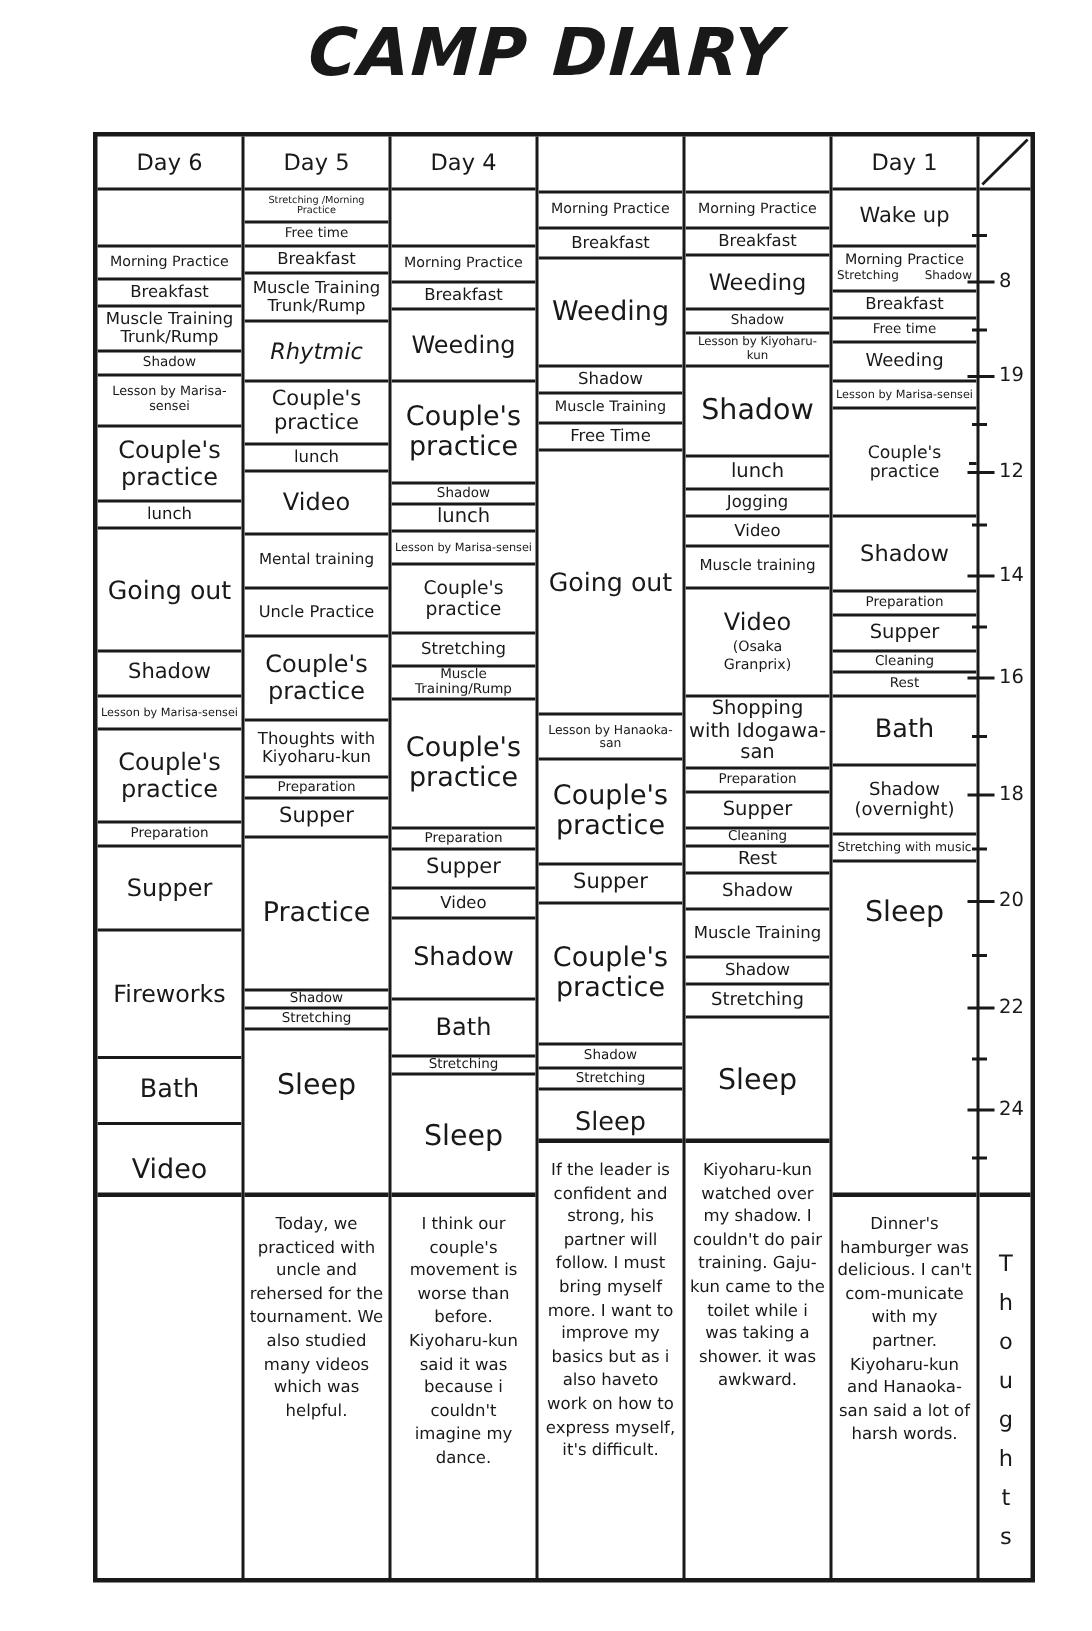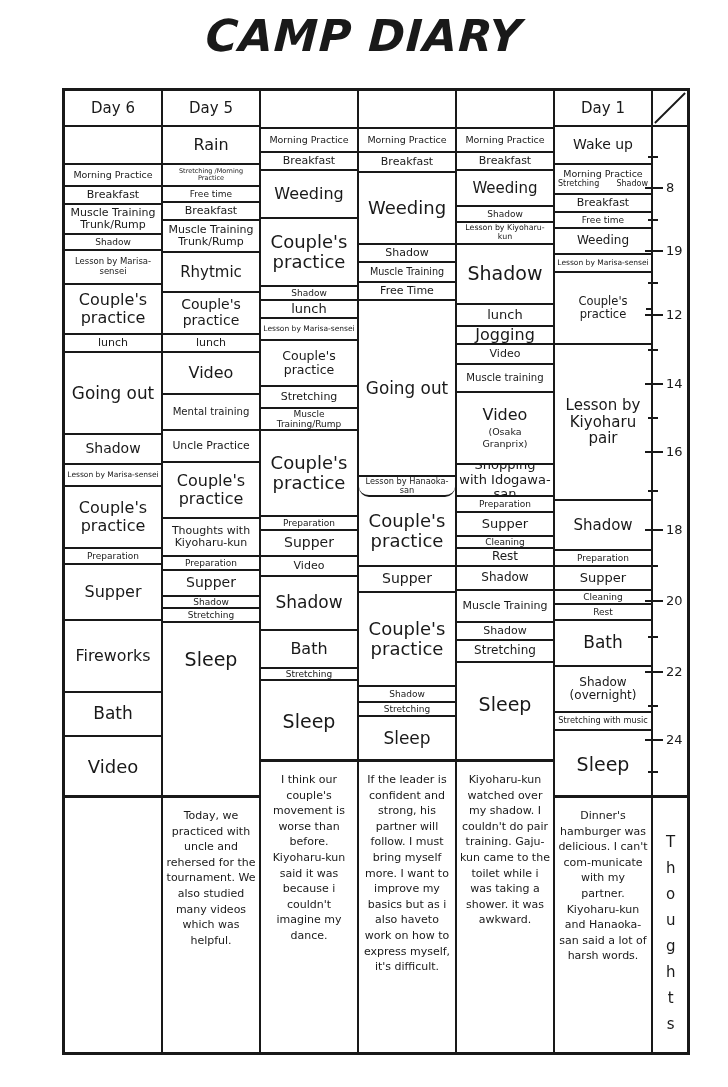--- a/index.html
+++ b/index.html
@@ -81,51 +81,48 @@
           </div>
           <div class="cell" style="height: 62px;">
             <span class="cell-label" style="font-size: 16px;">Couple's practice</span>
           </div>
           <div class="cell" style="height: 16px;">
             <span class="cell-label" style="font-size: 9px;">Preparation</span>
           </div>
           <div class="cell" style="height: 56px;">
             <span class="cell-label" style="font-size: 16px;">Supper</span>
           </div>
-          <div class="cell" style="height: 72px;">
+          <div class="cell" style="height: 85px;">
             <span class="cell-label" style="font-size: 15.8582px;">Fireworks</span>
           </div>
           <div class="cell" style="height: 44px;">
             <span class="cell-label" style="font-size: 17px;">Bath</span>
           </div>
           <div class="cell" style="height: 61px;">
             <span class="cell-label" style="font-size: 18px;">Video</span>
           </div>
         </div>
       </div>
       <div class="col">
         <div class="hdr">Day 5</div>
         <div class="colbody">
-          <div class="cell" style="height: 38px;">
-            <span class="cell-label" style="font-size: 16px;">Rain</span>
-          </div>
           <div class="cell" style="height: 22px;">
             <span class="cell-label" style="font-size: 6.5px;">Stretching /Morning Practice</span>
           </div>
           <div class="cell" style="height: 16px;">
             <span class="cell-label" style="font-size: 9px;">Free time</span>
           </div>
           <div class="cell" style="height: 18px;">
             <span class="cell-label" style="font-size: 11px;">Breakfast</span>
           </div>
           <div class="cell" style="height: 32px;">
             <span class="cell-label" style="font-size: 11px;">Muscle Training Trunk/Rump</span>
           </div>
           <div class="cell" style="height: 40px;">
-            <span class="cell-label" style="font-size: 15px;">Rhytmic</span>
+            <span class="cell-label" style="font-size: 15px; font-style: italic;">Rhytmic</span>
           </div>
           <div class="cell" style="height: 42px;">
             <span class="cell-label" style="font-size: 14px;">Couple's practice</span>
           </div>
           <div class="cell" style="height: 18px;">
             <span class="cell-label" style="font-size: 11px;">lunch</span>
           </div>
           <div class="cell" style="height: 42px;">
             <span class="cell-label" style="font-size: 16px;">Video</span>
           </div>
@@ -140,33 +137,37 @@
           </div>
           <div class="cell" style="height: 38px;">
             <span class="cell-label" style="font-size: 11px;">Thoughts with Kiyoharu-kun</span>
           </div>
           <div class="cell" style="height: 14px;">
             <span class="cell-label" style="font-size: 9px;">Preparation</span>
           </div>
           <div class="cell" style="height: 26px;">
             <span class="cell-label" style="font-size: 14px;">Supper</span>
           </div>
+          <div class="cell" style="height: 102px;">
+            <span class="cell-label" style="font-size: 17.9655px;">Practice</span>
+          </div>
           <div class="cell" style="height: 12px;">
             <span class="cell-label" style="font-size: 9px;">Shadow</span>
           </div>
           <div class="cell" style="height: 14px;">
             <span class="cell-label" style="font-size: 9px;">Stretching</span>
           </div>
           <div class="cell" style="height: 73px;">
             <span class="cell-label" style="font-size: 19px;">Sleep</span>
           </div>
         </div>
         <div class="thought">Today, we practiced with uncle and rehersed for the tournament. We also studied many videos which was helpful.</div>
       </div>
       <div class="col">
+        <div class="hdr">Day 4</div>
         <div class="colbody">
           <div class="cell" style="height: 38px;"></div>
           <div class="cell" style="height: 24px;">
             <span class="cell-label" style="font-size: 9.48276px;">Morning Practice</span>
           </div>
           <div class="cell" style="height: 18px;">
             <span class="cell-label" style="font-size: 11px;">Breakfast</span>
           </div>
           <div class="cell" style="height: 48px;">
             <span class="cell-label" style="font-size: 16px;">Weeding</span>
@@ -236,21 +237,21 @@
           </div>
           <div class="cell" style="height: 20px;">
             <span class="cell-label" style="font-size: 9.61494px;">Muscle Training</span>
           </div>
           <div class="cell" style="height: 18px;">
             <span class="cell-label" style="font-size: 11px;">Free Time</span>
           </div>
           <div class="cell" style="height: 176px;">
             <span class="cell-label" style="font-size: 16.8582px;">Going out</span>
           </div>
-          <div class="cell" style="height: 20px; border-radius: 10px;">
+          <div class="cell" style="height: 30px;">
             <span class="cell-label" style="font-size: 8.24176px;">Lesson by Hanaoka-san</span>
           </div>
           <div class="cell" style="height: 70px;">
             <span class="cell-label" style="font-size: 18px;">Couple's practice</span>
           </div>
           <div class="cell" style="height: 26px;">
             <span class="cell-label" style="font-size: 14px;">Supper</span>
           </div>
           <div class="cell" style="height: 94px;">
             <span class="cell-label" style="font-size: 18px;">Couple's practice</span>
@@ -285,33 +286,33 @@
           <div class="cell" style="height: 22px;">
             <span class="cell-label" style="font-size: 7.86713px;">Lesson by Kiyoharu-kun</span>
           </div>
           <div class="cell" style="height: 60px;">
             <span class="cell-label" style="font-size: 19px;">Shadow</span>
           </div>
           <div class="cell" style="height: 22px;">
             <span class="cell-label" style="font-size: 13px;">lunch</span>
           </div>
           <div class="cell" style="height: 18px;">
-            <span class="cell-label" style="font-size: 16px;">Jogging</span>
+            <span class="cell-label" style="font-size: 11px;">Jogging</span>
           </div>
           <div class="cell" style="height: 20px;">
             <span class="cell-label" style="font-size: 11px;">Video</span>
           </div>
           <div class="cell" style="height: 28px;">
             <span class="cell-label" style="font-size: 10.1149px;">Muscle training</span>
           </div>
           <div class="cell" style="height: 72px;">
             <span class="cell-label" style="font-size: 16px;">Video</span>
             <div class="cell-sub">(Osaka Granprix)</div>
           </div>
-          <div class="cell" style="height: 32px;">
+          <div class="cell" style="height: 48px;">
             <span class="cell-label" style="font-size: 13px;">Shopping with Idogawa-san</span>
           </div>
           <div class="cell" style="height: 16px;">
             <span class="cell-label" style="font-size: 9px;">Preparation</span>
           </div>
           <div class="cell" style="height: 24px;">
             <span class="cell-label" style="font-size: 13px;">Supper</span>
           </div>
           <div class="cell" style="height: 12px;">
             <span class="cell-label" style="font-size: 9px;">Cleaning</span>
@@ -358,23 +359,20 @@
           </div>
           <div class="cell" style="height: 26px;">
             <span class="cell-label" style="font-size: 12px;">Weeding</span>
           </div>
           <div class="cell" style="height: 18px;">
             <span class="cell-label" style="font-size: 7.52508px;">Lesson by Marisa-sensei</span>
           </div>
           <div class="cell has-dash" style="height: 72px;">
             <span class="cell-label" style="font-size: 11.5px;">Couple's practice</span>
             <span class="dash"></span>
-          </div>
-          <div class="cell" style="height: 156px;">
-            <span class="cell-label" style="font-size: 15px;">Lesson by Kiyoharu pair</span>
           </div>
           <div class="cell" style="height: 50px;">
             <span class="cell-label" style="font-size: 15px;">Shadow</span>
           </div>
           <div class="cell" style="height: 16px;">
             <span class="cell-label" style="font-size: 9px;">Preparation</span>
           </div>
           <div class="cell" style="height: 24px;">
             <span class="cell-label" style="font-size: 13px;">Supper</span>
           </div>

